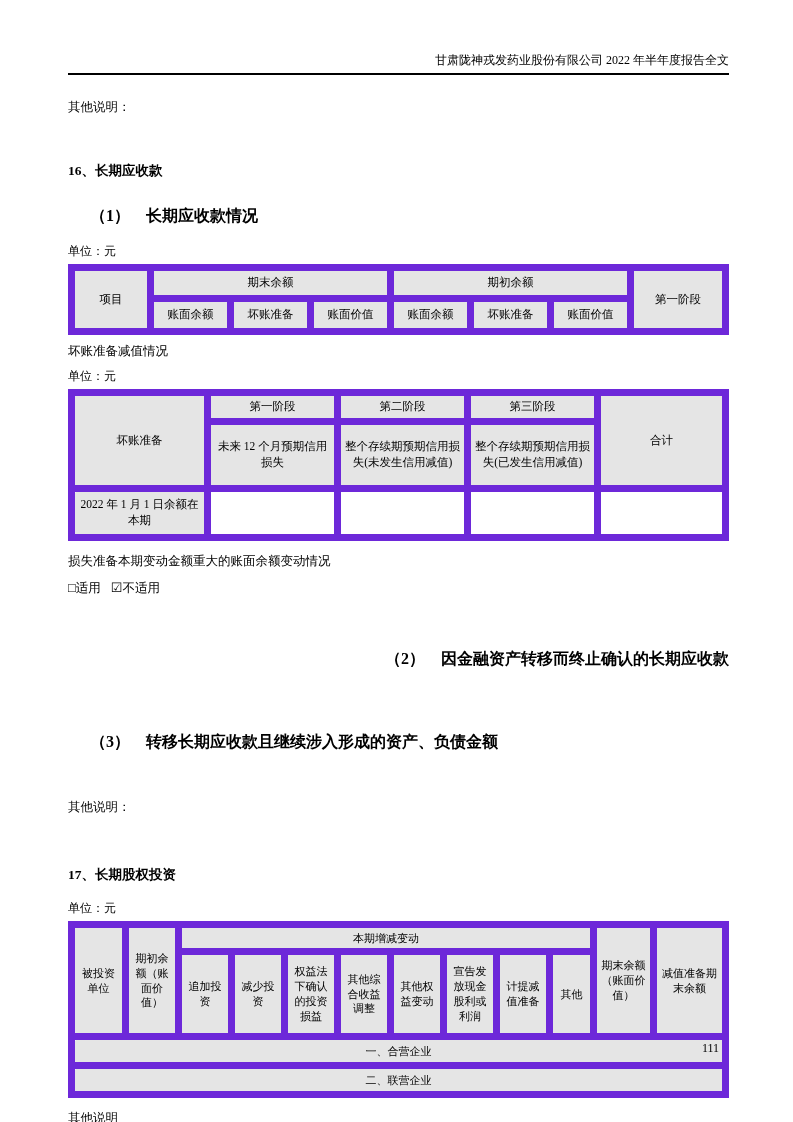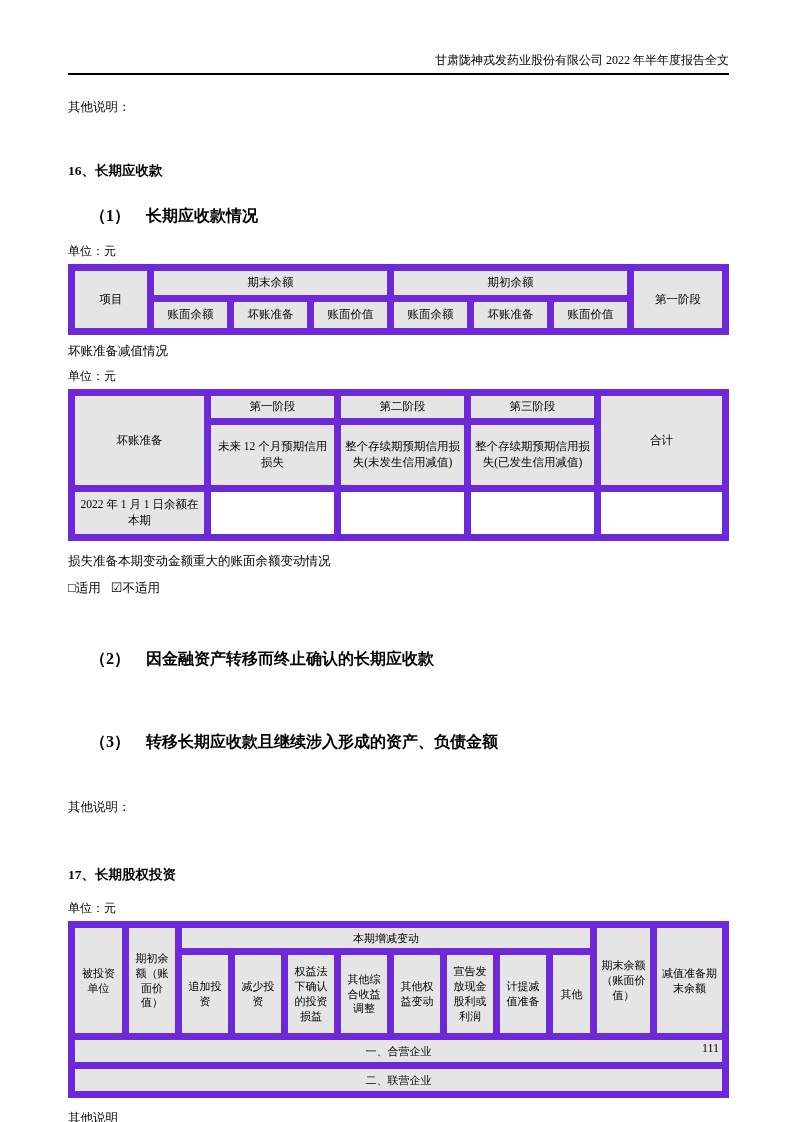--- a/index.html
+++ b/index.html
@@ -12,21 +12,21 @@
 
   .doc-header {
     padding-top: 52px; padding-bottom: 4px;
     border-bottom: 2px solid #000;
     text-align: right; font-size: 12px;
   }
 
   .note { margin: 24px 0 0 0; font-size: 12.5px; }
   .sec { margin: 46px 0 0 0; font-size: 13.5px; font-weight: bold; }
   .subsec { margin: 26px 0 0 22px; font-size: 16px; font-weight: bold; }
-  .subsec.gap-lg { margin-top: 52px; }
+  .subsec.gap-lg { margin-top: 52px; text-align: right; }
   .subsec.gap-xl { margin-top: 62px; }
   .note.gap-lg { margin-top: 46px; }
   .unit { margin: 16px 0 4px 0; text-align: left; font-size: 12px; }
   .unit.tight { margin-top: 8px; }
   .plain-heading { margin: 8px 0 0 0; font-size: 12.5px; }
 
   table.tbl {
     width: 100%; border-collapse: collapse; table-layout: fixed;
     font-size: 11.5px; margin-top: 2px;
   }

